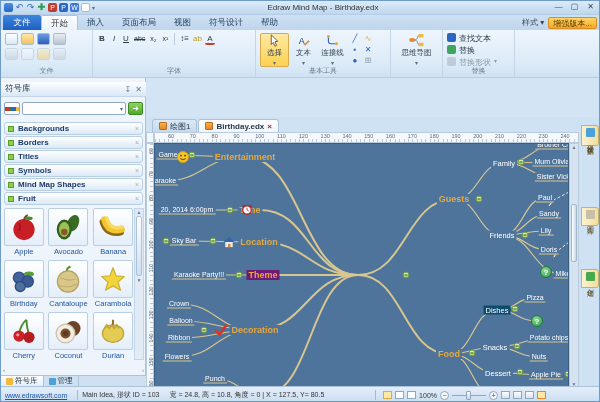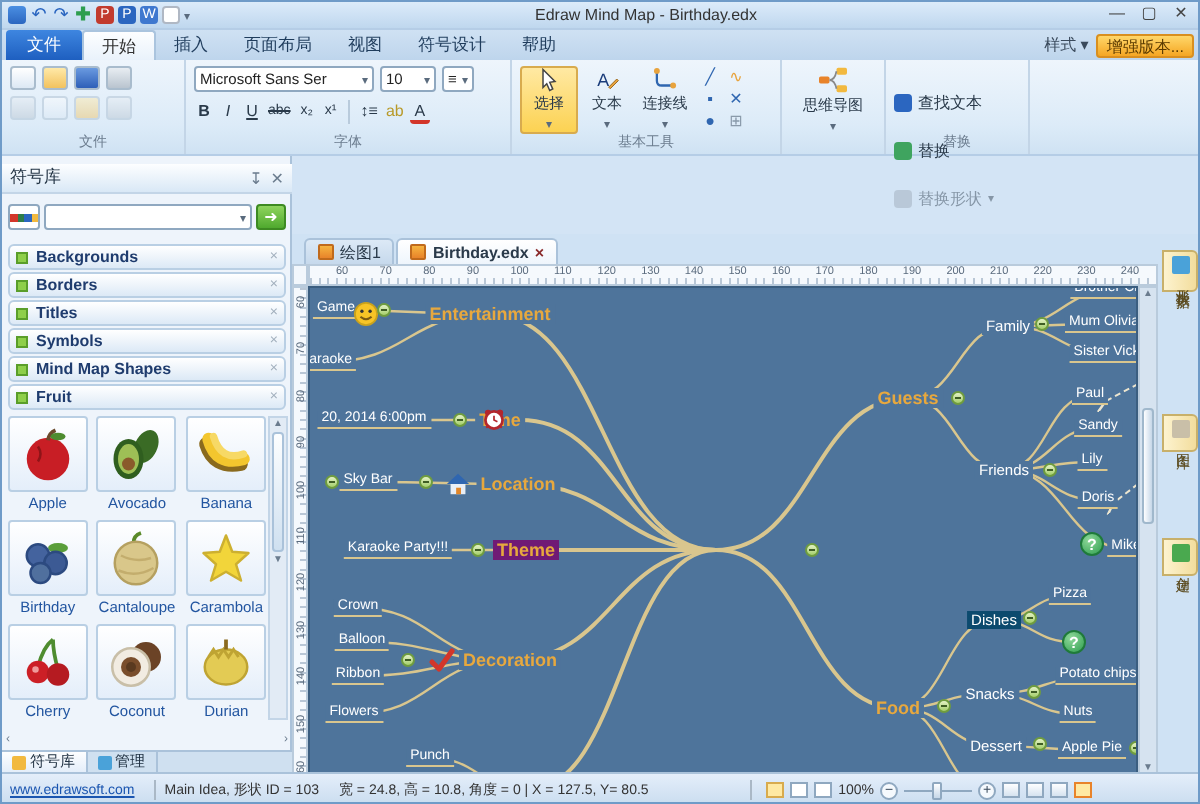--- a/index.html
+++ b/index.html
@@ -62,21 +62,21 @@
   .fmt-b{font-weight:bold;} .fmt-i{font-style:italic;} .fmt-u{text-decoration:underline;}
   .fmt-strike{text-decoration:line-through;font-size:7px;}
   .vsep{width:1px;height:12px;background:#b9cbdc;margin:0 2px;}
   .bigtool{width:29px;height:34px;display:flex;flex-direction:column;align-items:center;justify-content:center;
            border-radius:2px;font-size:7.5px;color:#2a3a4a;gap:1px;}
   .bigtool.active{background:linear-gradient(#ffe9a3,#fcd252);border:1px solid #d8ab4e;}
   .bigtool .car{font-size:6px;color:#5a6b7e;}
   .shapegrid{display:grid;grid-template-columns:12px 12px;grid-auto-rows:10px;gap:1px;align-content:center;
              margin:0 2px;}
   .shp{font-size:8px;line-height:10px;text-align:center;color:#2f66b0;}
-  .reprow{display:flex;align-items:center;gap:3px;height:12px;font-size:8px;color:#2a3a4a;white-space:nowrap;margin-top:12px;}
+  .reprow{display:flex;gap:3px;height:12px;font-size:8px;color:#2a3a4a;white-space:nowrap;}
   .repico{width:9px;height:9px;border-radius:2px;display:inline-block;}
 
   
   .libpanel{left:0;top:77px;width:145px;height:308px;background:#eef4fb;border-right:1px solid #aac2da;}
   .libheader{left:0;top:4px;width:145px;height:15px;background:linear-gradient(#fdfeff,#d9e8f6);
              border-bottom:1px solid #c3d5e7;display:flex;align-items:center;padding:0 4px;font-size:8.5px;color:#234;}
   .libheader .hicons{margin-left:auto;display:flex;gap:4px;color:#6b7c8e;font-size:8px;}
   .searchrow{left:3px;top:23px;width:139px;height:15px;display:flex;gap:2px;align-items:center;}
   .palico{width:16px;height:13px;background:#fff;border:1px solid #8fa8c0;border-radius:2px;
           display:flex;align-items:center;justify-content:center;gap:0;}
@@ -232,31 +232,20 @@
       <div class="icorow">
         <span class="fico f-print dim"></span>
         <span class="fico f-new dim"></span>
         <span class="fico f-open dim"></span>
         <span class="fico f-print dim"></span>
       </div>
       <div class="rglabel">文件</div>
     </div>
 
     <div class="rgroup" style="width:163px">
-      <div class="icorow" style="margin-bottom:4px">
-        <span class="combo" style="width:90px">
-          <span>Microsoft Sans Ser</span>
-            <span class="car">▾</span>
-          </span>
-        <span class="combo" style="width:28px">
-          <span>10</span>
-            <span class="car">▾</span>
-          </span>
-        <span class="combo" style="width:16px">≡<span class="car">▾</span></span>
-      </div>
       <div class="fmtrow">
         <span class="fmt-btn fmt-b">B</span>
         <span class="fmt-btn fmt-i">I</span>
         <span class="fmt-btn fmt-u">U</span>
         <span class="fmt-btn fmt-strike">abc</span>
         <span class="fmt-btn" style="font-size:7px">x₂</span>
         <span class="fmt-btn" style="font-size:7px">x¹</span>
         <span class="vsep"></span>
         <span class="fmt-btn">↕≡</span>
         <span class="fmt-btn" style="color:#b89a2a">ab</span>

